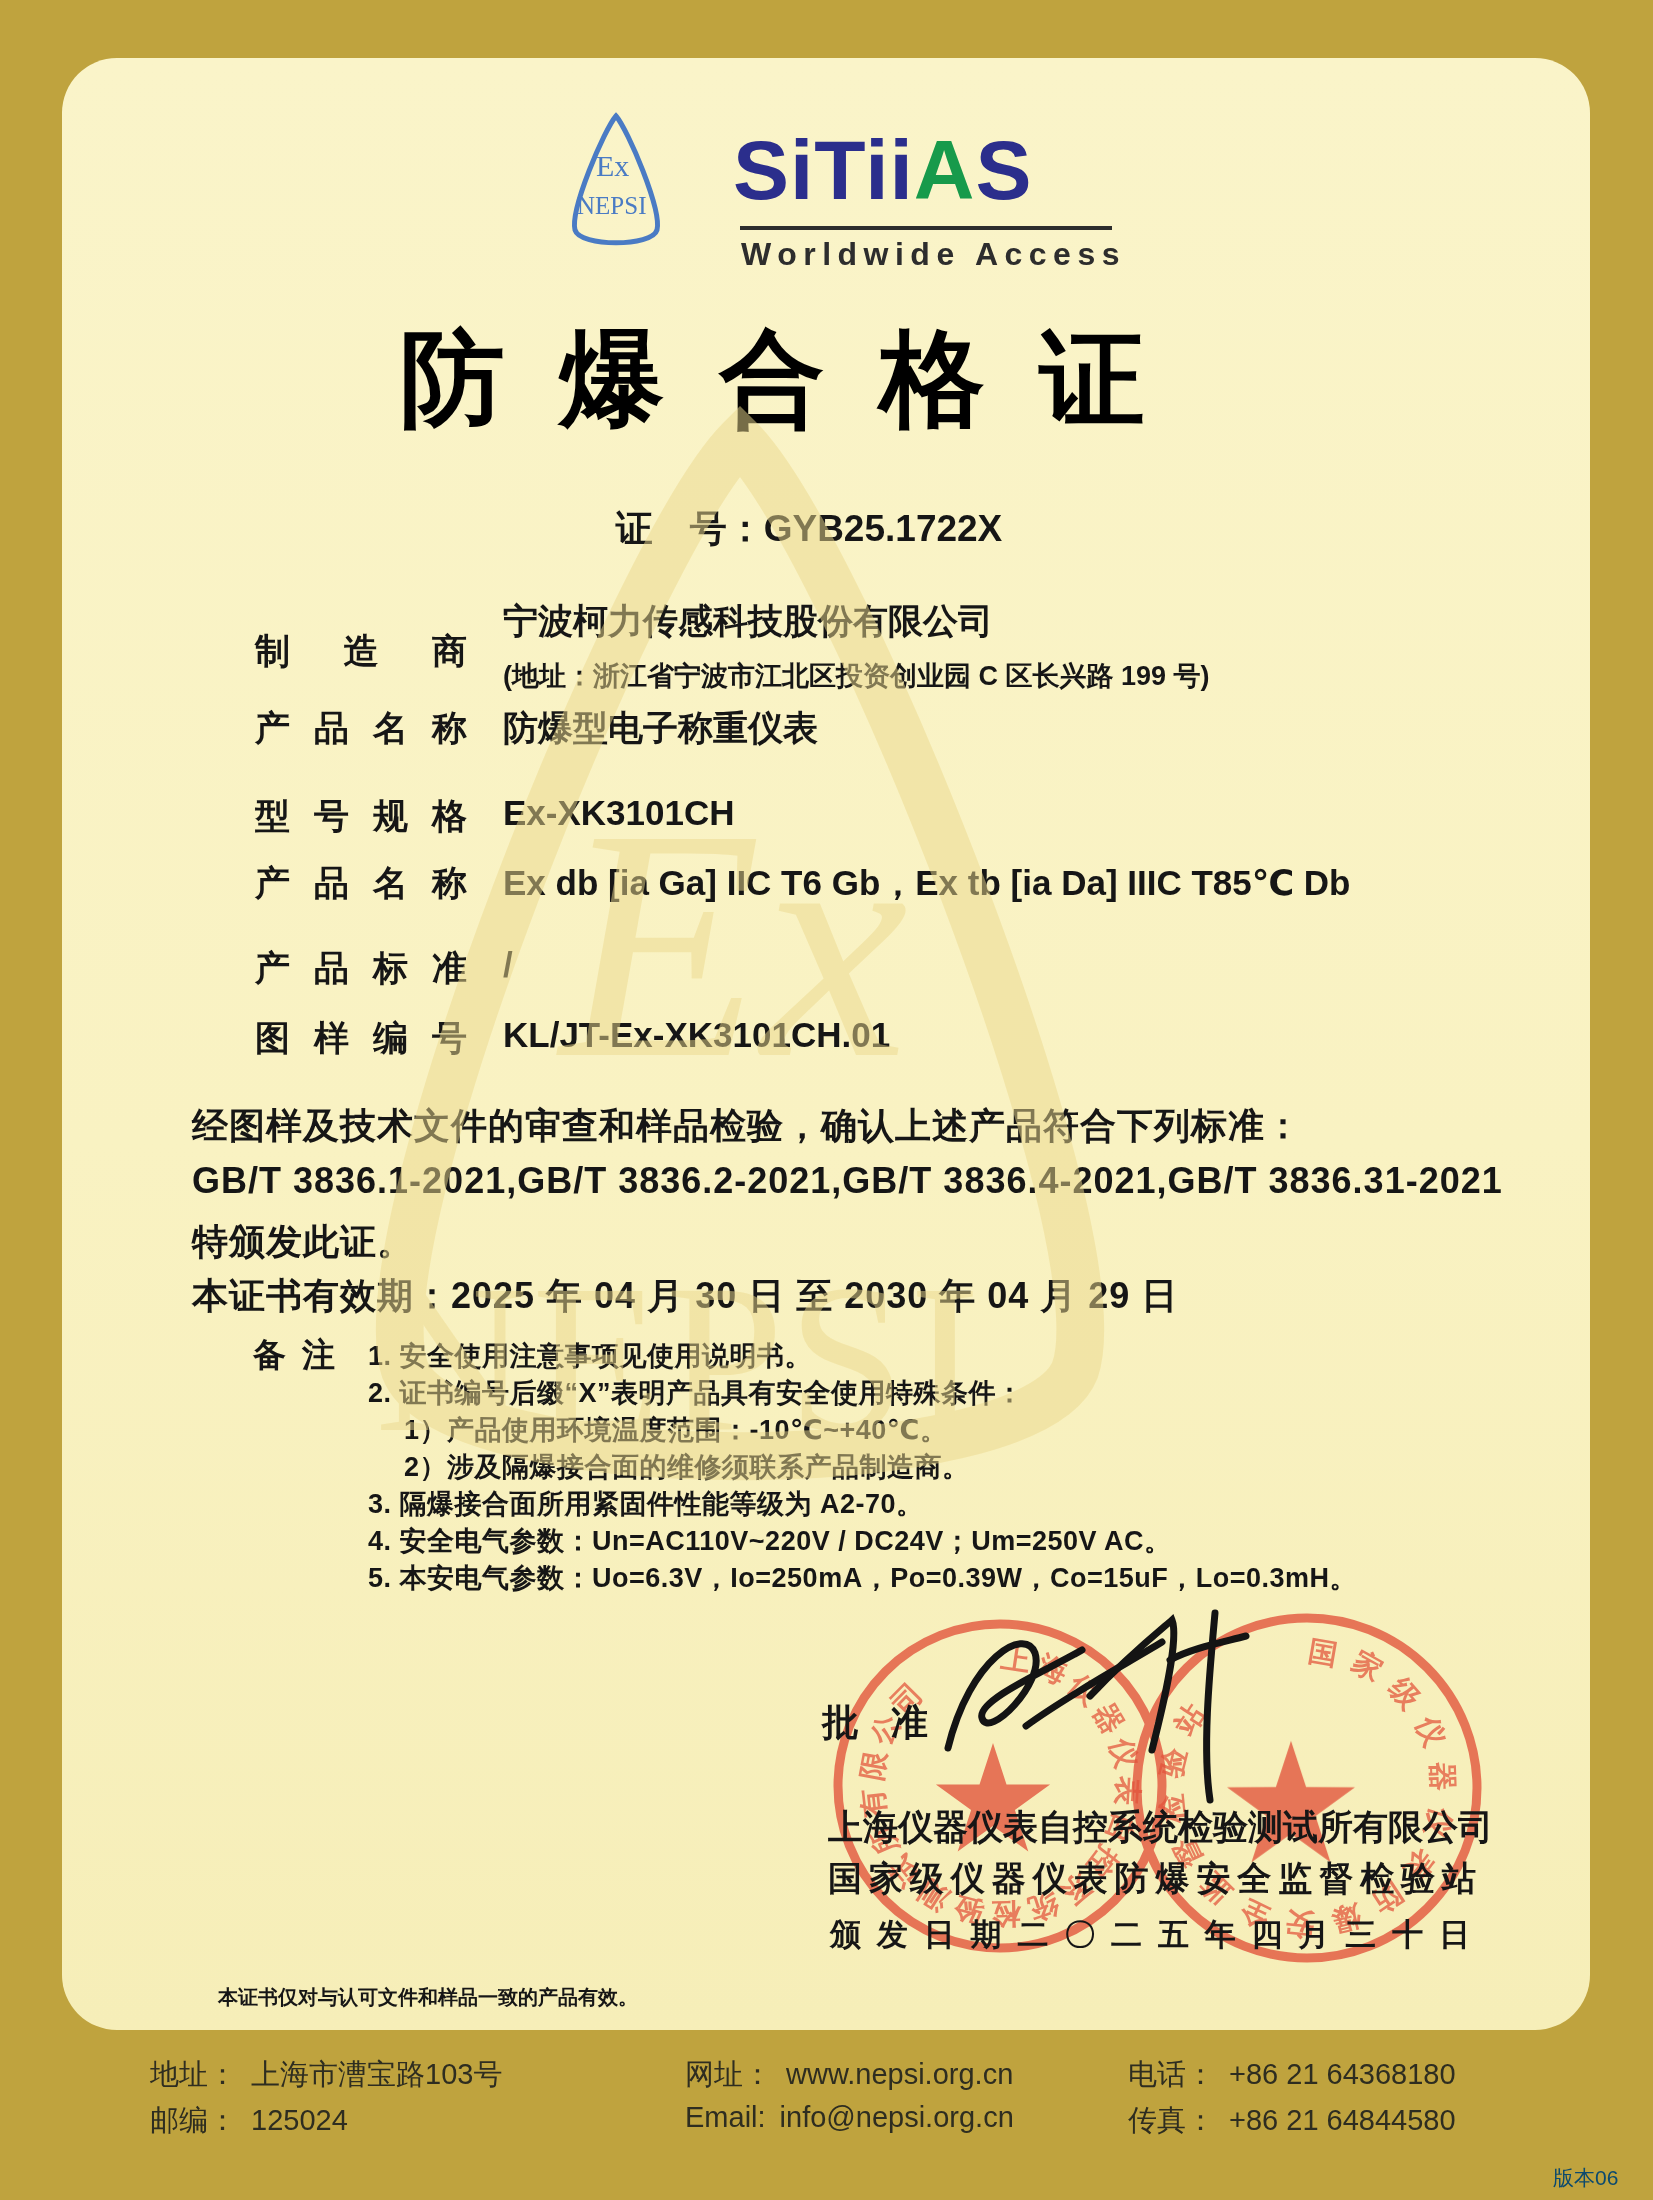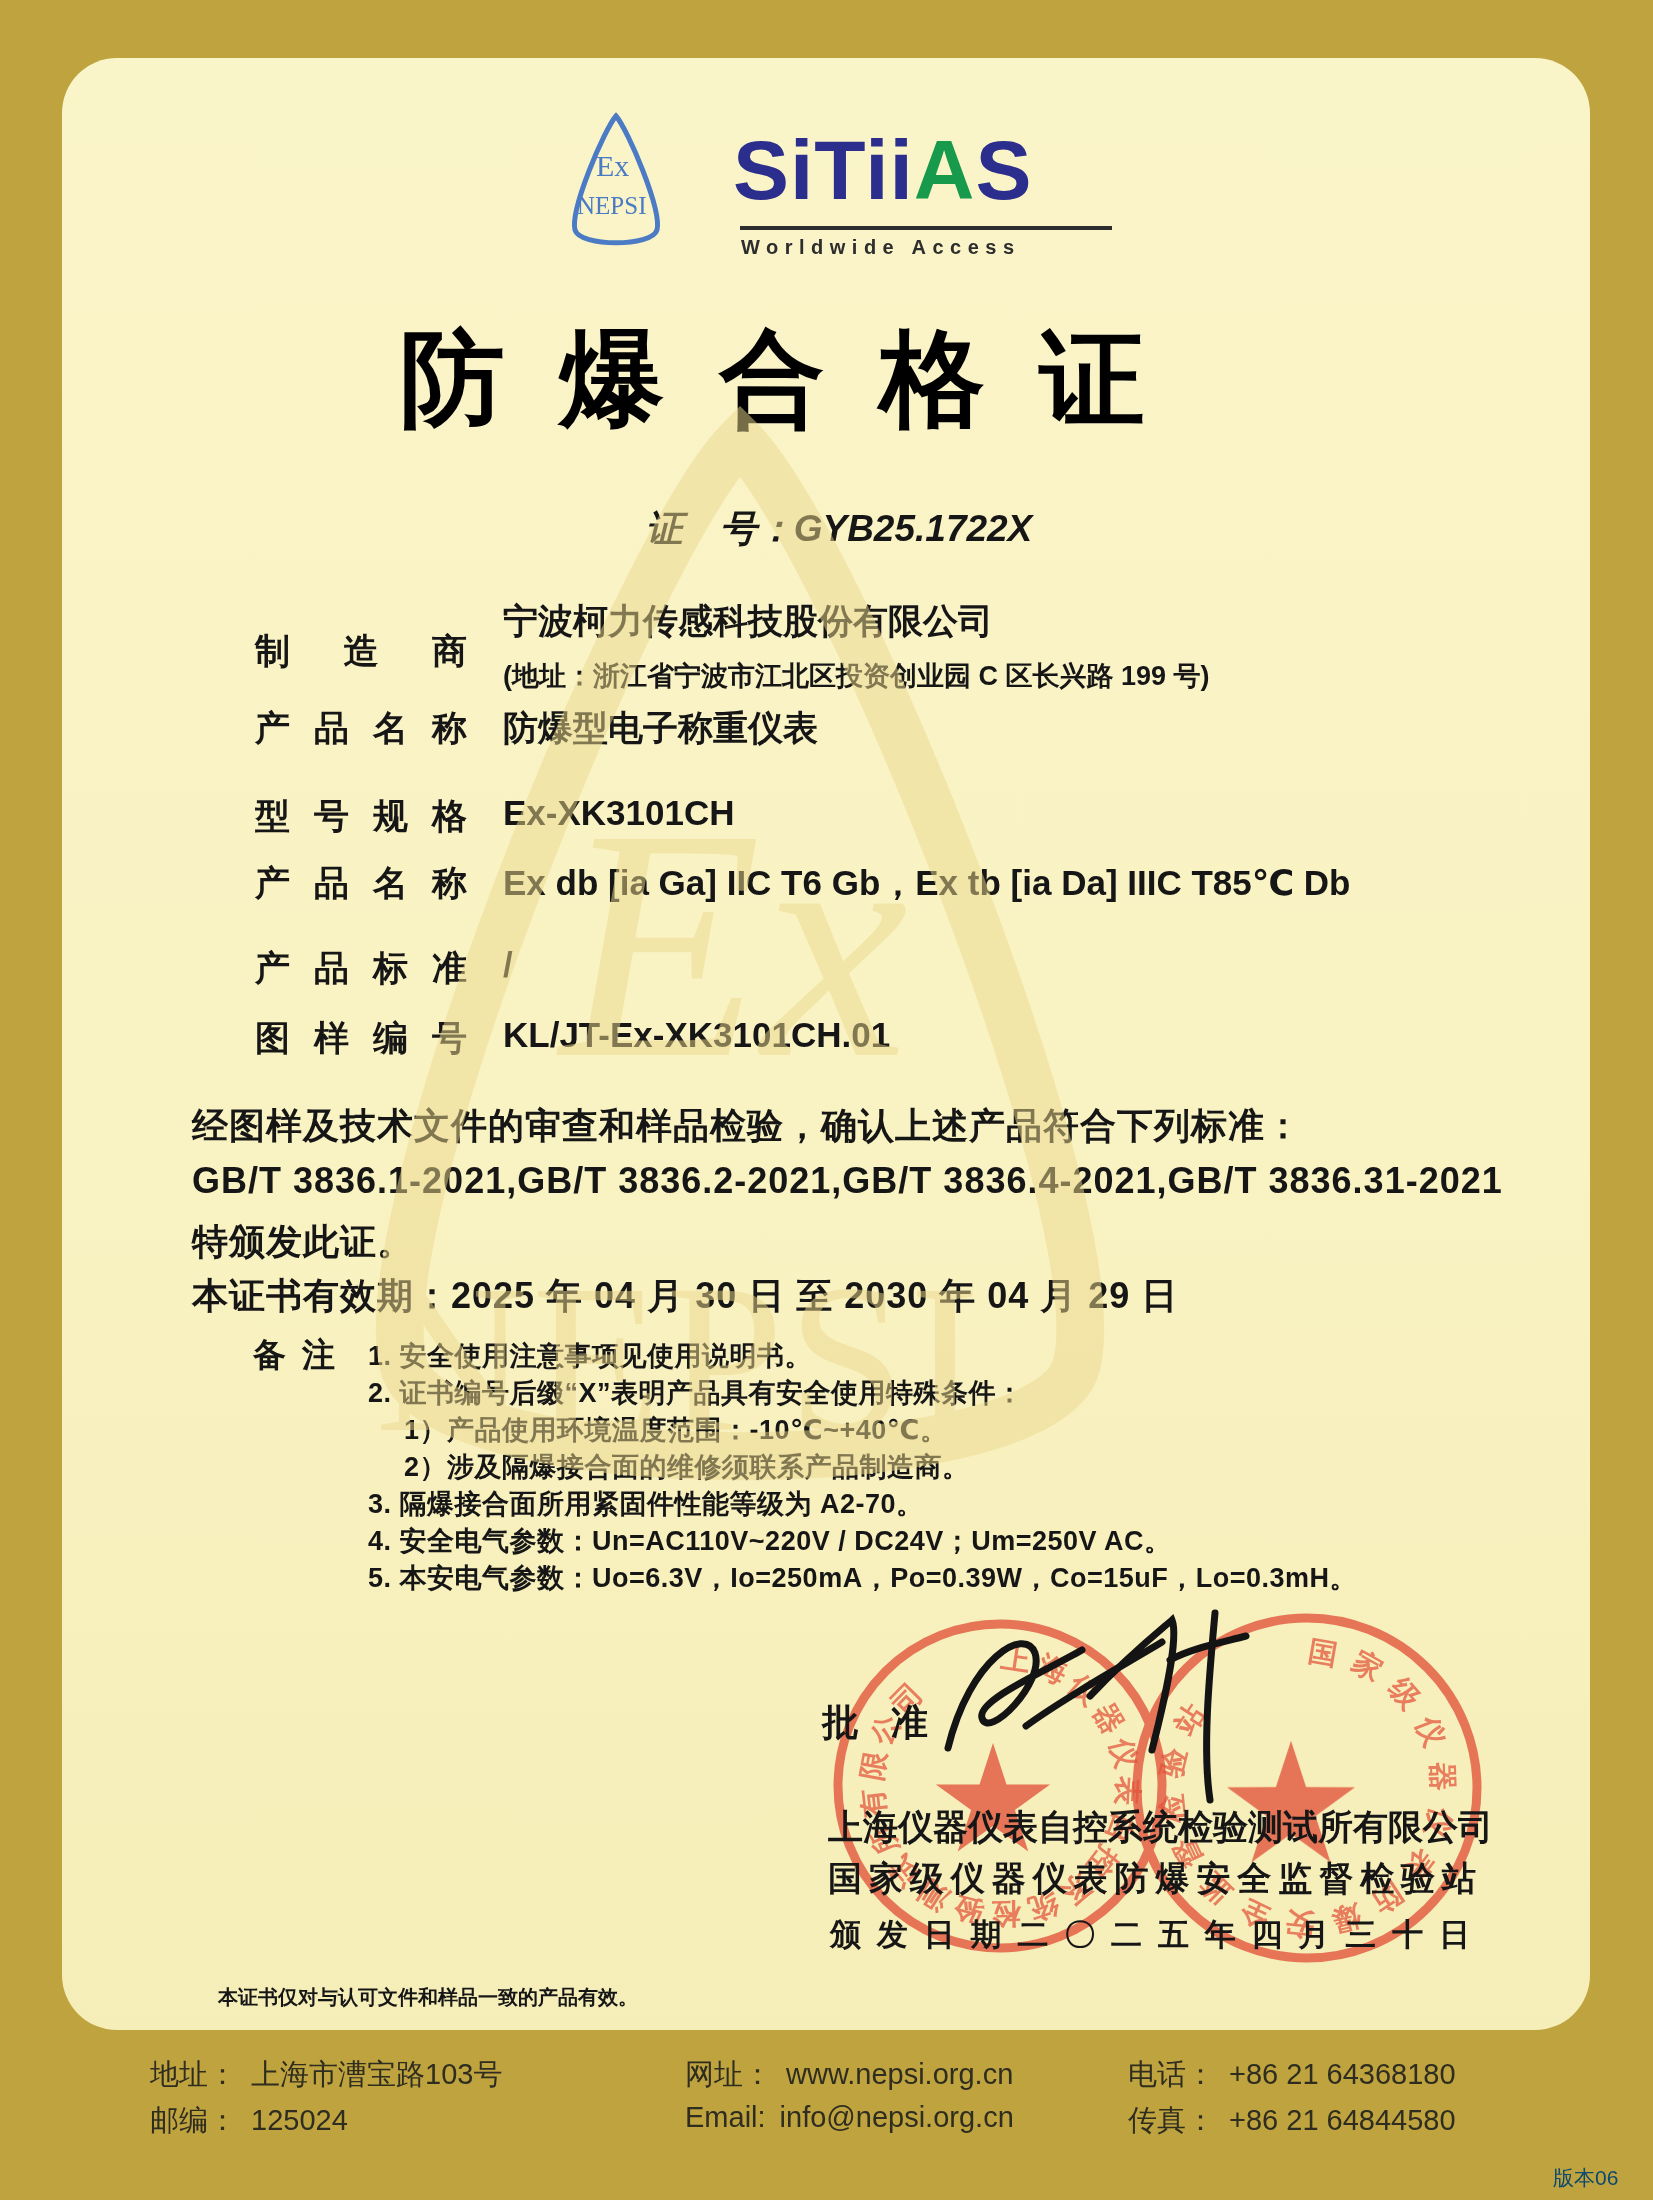--- a/index.html
+++ b/index.html
@@ -15,22 +15,22 @@
     position:absolute;left:62px;top:58px;width:1528px;height:1972px;
     border-radius:55px;
     background:linear-gradient(180deg,#faf4c9 0%,#f9f2c2 55%,#f6eeb8 100%);
   }
   .title{
     position:absolute;left:63px;top:310px;width:1473px;
     text-align:center;font-size:105px;font-weight:bold;
     letter-spacing:55px;color:#000000;white-space:nowrap;
   }
   .certno{
-    position:absolute;left:75px;top:504px;width:1528px;text-align:center;
-    font-size:37px;font-weight:bold;white-space:nowrap;font-style:italic;
+    position:absolute;left:45px;top:504px;width:1528px;text-align:center;
+    font-size:37px;font-weight:bold;white-space:nowrap;
   }
   .f-label{
     position:absolute;left:255px;width:212px;
     font-size:35px;font-weight:bold;
     text-align:justify;text-align-last:justify;text-justify:inter-character;
     white-space:normal;
   }
   .f-value{
     position:absolute;left:503px;width:1020px;
     font-size:35px;font-weight:bold;white-space:nowrap;
@@ -87,21 +87,21 @@
     font-size:84px;font-weight:900;letter-spacing:1px;white-space:nowrap;
     font-family:"Liberation Sans","DejaVu Sans",sans-serif;
   }
   .brand-navy{color:#2b2e8c;}
   .brand-green{color:#179a4b;}
   .brand-rule{
     position:absolute;left:740px;top:226px;width:372px;height:4px;background:#2d2d2d;
   }
   .brand-tagline{
     position:absolute;left:741px;top:236px;
-    font-size:20px;font-weight:bold;letter-spacing:6.5px;color:#2d2d2d;white-space:nowrap;
+    font-size:32px;font-weight:bold;letter-spacing:6.5px;color:#2d2d2d;white-space:nowrap;
   }
   svg text{font-family:"Liberation Serif","DejaVu Serif",serif;}
   .z-stamp{z-index:2;} .z-sign{z-index:6;} .z-text{z-index:5;}
 </style>
 </head>
 <body>
 
 <div class="page"></div>
 
 <svg class="abs" style="left:260px;top:395px;z-index:1;opacity:0.5;" width="990" height="1160" viewBox="0 0 990 1160">

